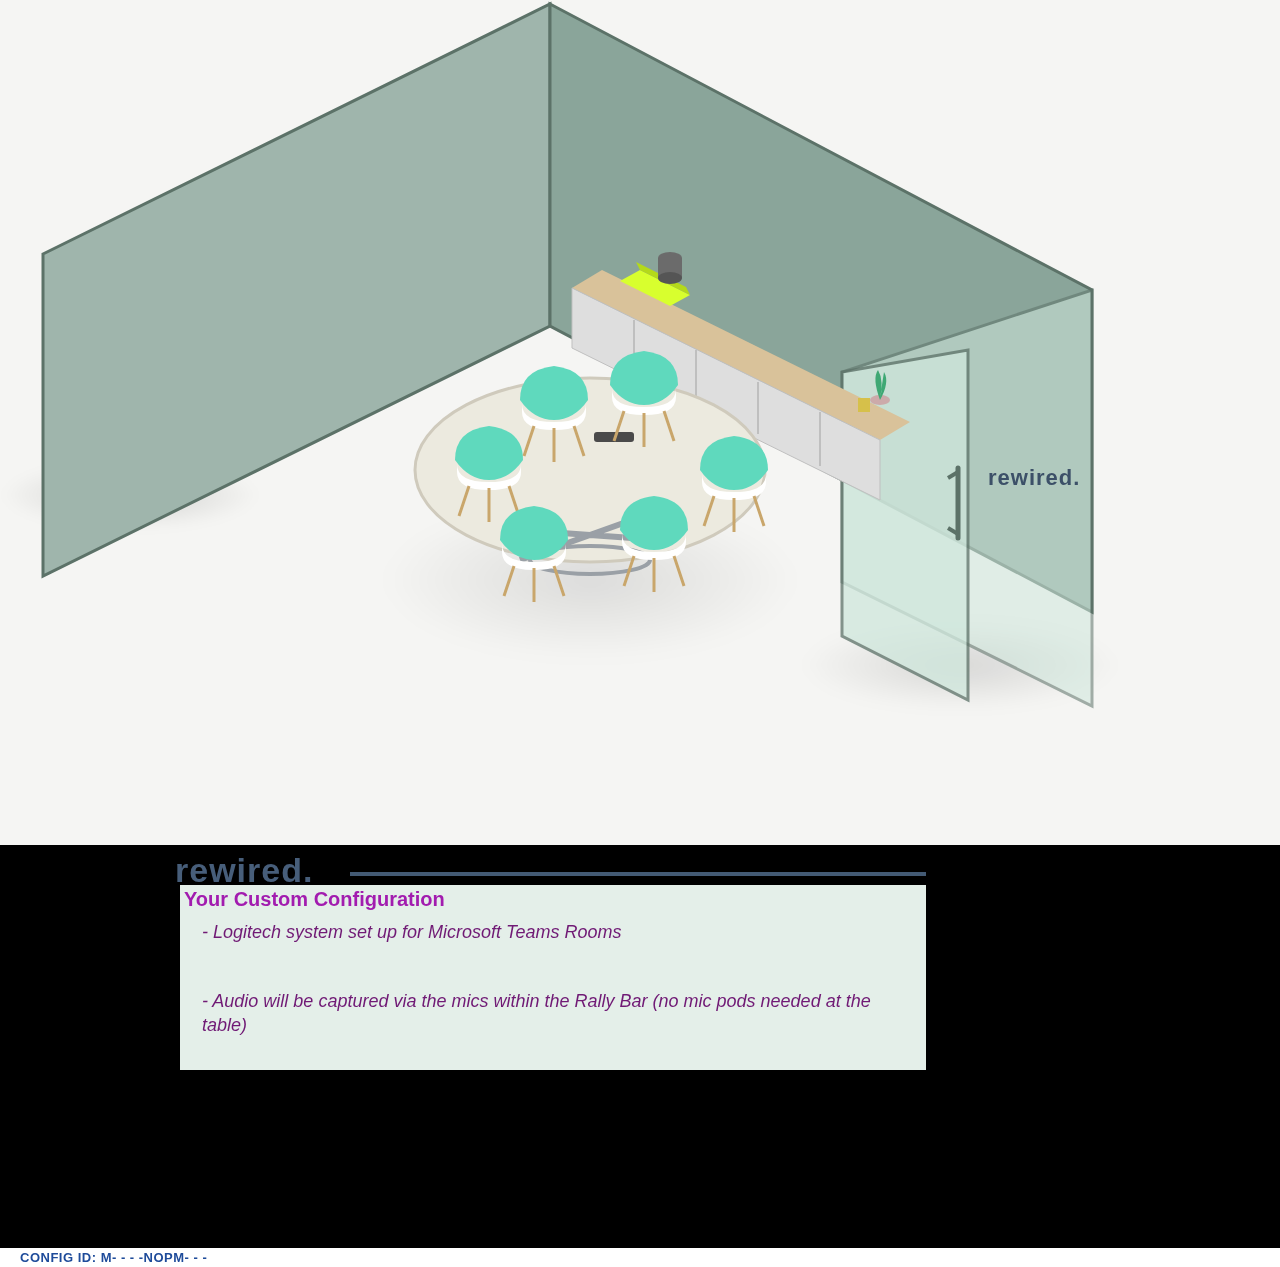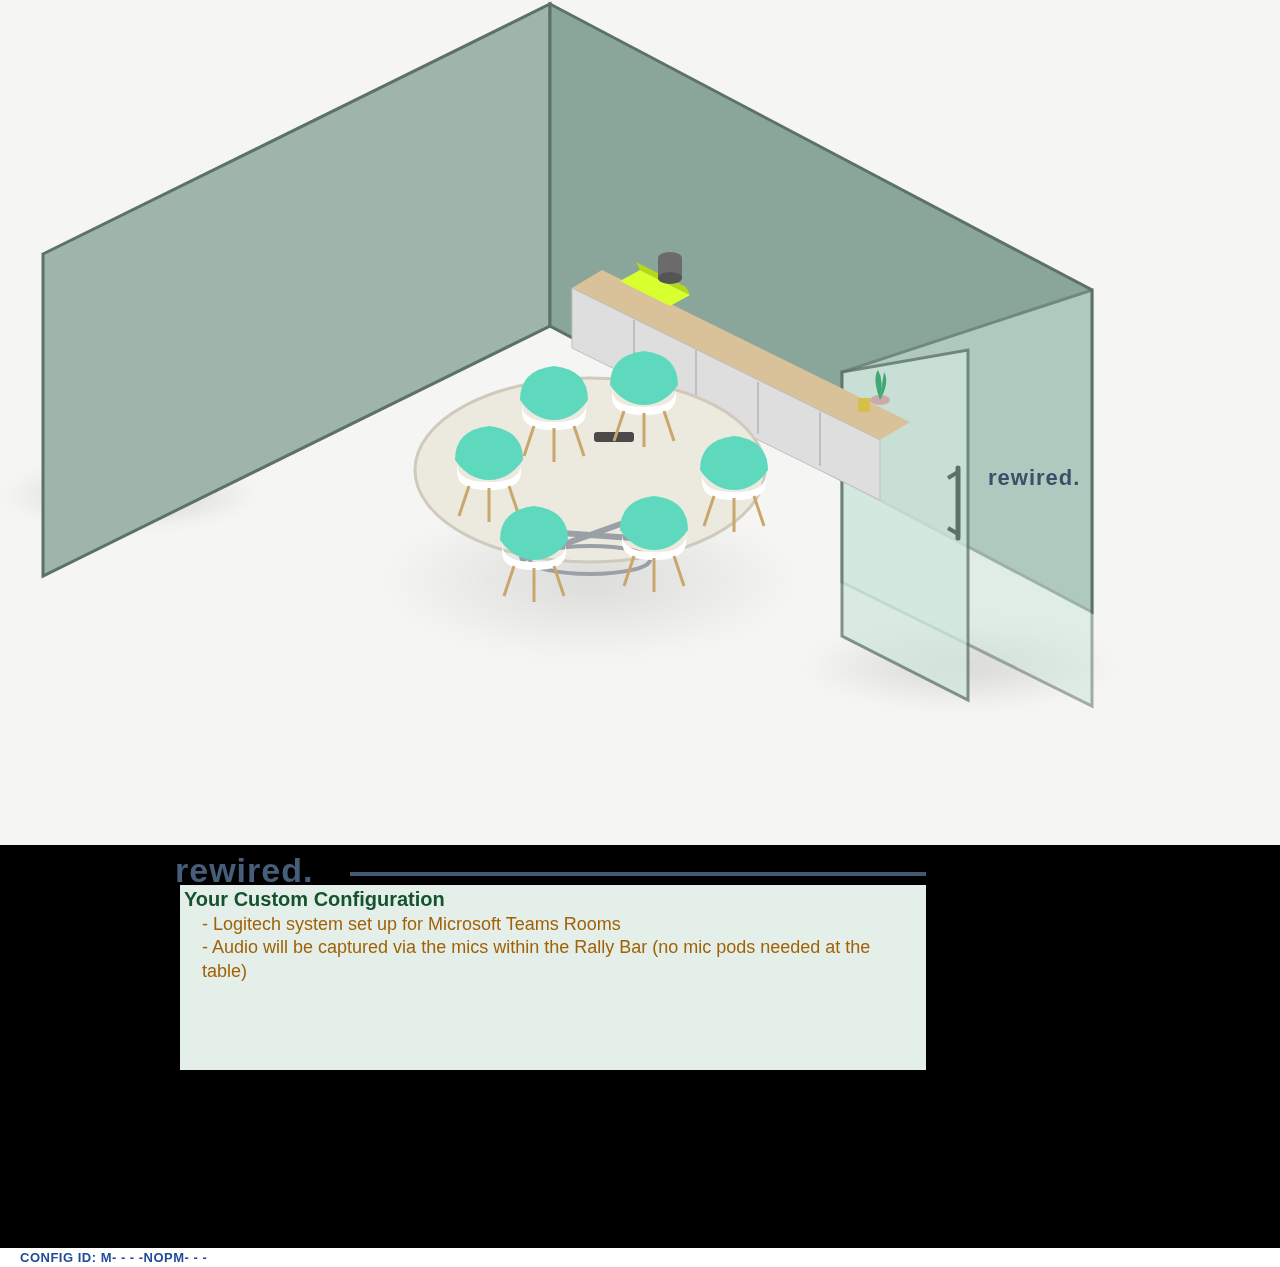--- a/index.html
+++ b/index.html
@@ -52,36 +52,38 @@
   .config-card {
     position: absolute;
     left: 180px;
     top: 40px;
     width: 746px;
     height: 185px;
     background: #e4efe9;
     padding: 3px 8px 10px 4px;
   }
   .config-title {
-    color: #14532d;
+    color: #a21caf;
     font-weight: 700;
     font-size: 20px;
-    margin-bottom: 2px;
+    margin-bottom: 10px;
   }
   .config-list {
     list-style: none;
-    color: #a16207;
+    color: #701a75;
     font-size: 18px;
     line-height: 1.3;
     padding-left: 18px;
+    font-style: italic;
   }
   .config-list li::before {
     content: "- ";
   }
   .config-list li.spaced {
+    margin-top: 46px;
   }
   .config-id {
     position: absolute;
     left: 0;
     bottom: 0;
     width: 100%;
     color: #1e4b9a;
     font-size: 13px;
     font-weight: 800;
     letter-spacing: 0.5px;

